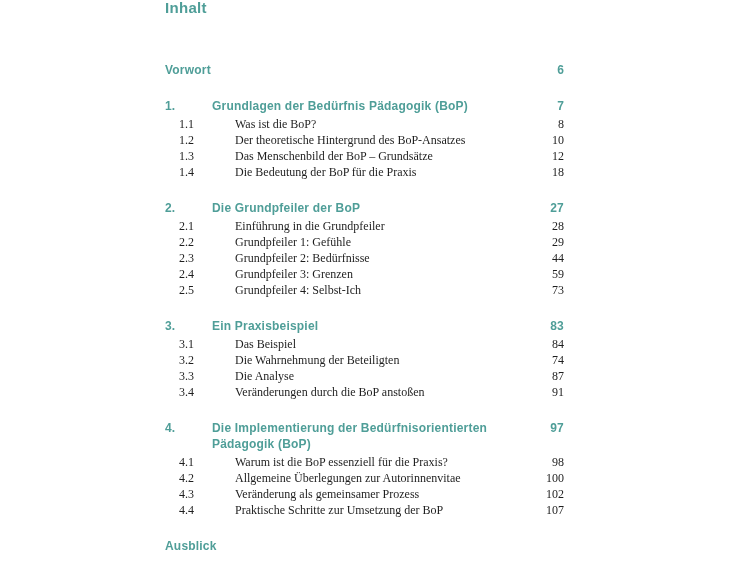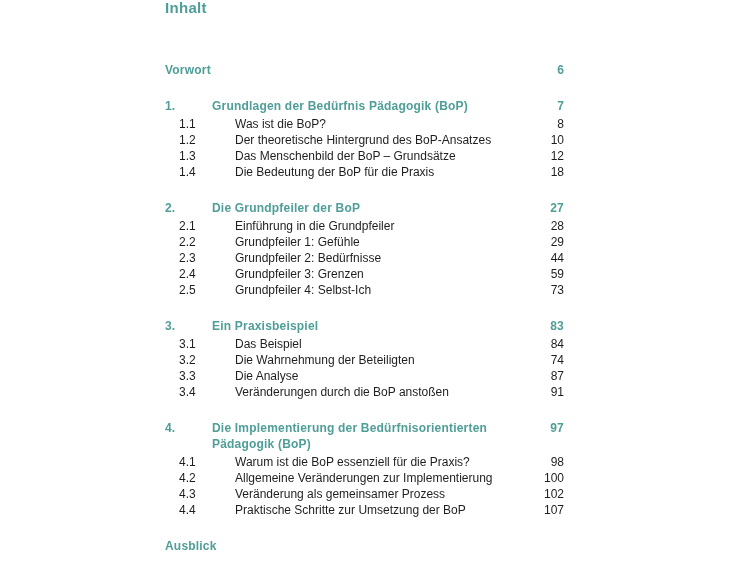--- a/index.html
+++ b/index.html
@@ -29,21 +29,21 @@
     line-height:16px;
     font-size:12px;
     color:#1e1e1e;
     gap:31px;
   }
   .row.teal { color:#4f9e98; font-weight:700; letter-spacing:0.2px; }
   .row .num   { flex:0 0 auto; }
   .row .label { flex:1 1 auto; }
   .row .pg    { flex:0 0 auto; text-align:right; }
   .heading .num { width:16px; }
-  .item { padding-left:14px; }
+  .item { padding-left:14px;font-family:Liberation Serif, serif; }
   .item .num { width:25px; }
   .vorwort-row    { margin-top:46px; }
   .section-block  { margin-top:20px; }
   .section-items  { margin-top:2px; }
   .ausblick-row   { margin-top:20px;flex-direction:column; }
   .backmatter     { margin-top:16px; }
 </style>
 </head>
 <body>
 
@@ -154,21 +154,21 @@
             <span class="pg">97</span>
           </div>
           <div class="section-items">
             <div class="row item">
               <span class="num">4.1</span>
               <span class="label">Warum ist die BoP essenziell für die Praxis?</span>
               <span class="pg">98</span>
             </div>
             <div class="row item">
               <span class="num">4.2</span>
-              <span class="label">Allgemeine Veränderungen zur Implementierung</span>
+              <span class="label">Allgemeine Überlegungen zur Autorinnenvitae</span>
               <span class="pg">100</span>
             </div>
             <div class="row item">
               <span class="num">4.3</span>
               <span class="label">Veränderung als gemeinsamer Prozess</span>
               <span class="pg">102</span>
             </div>
             <div class="row item">
               <span class="num">4.4</span>
               <span class="label">Praktische Schritte zur Umsetzung der BoP</span>

